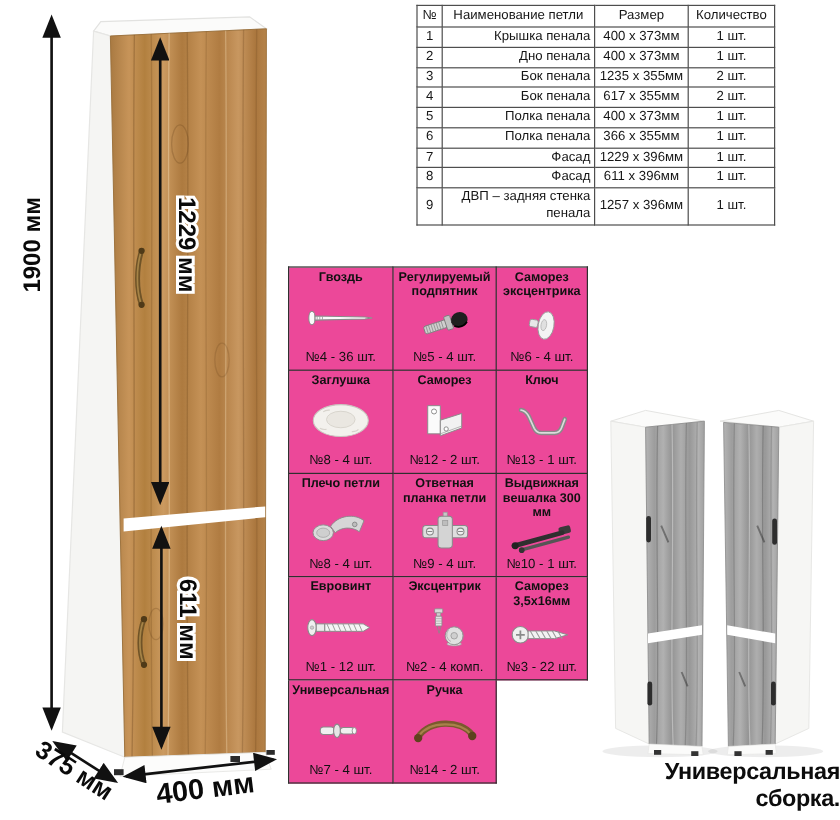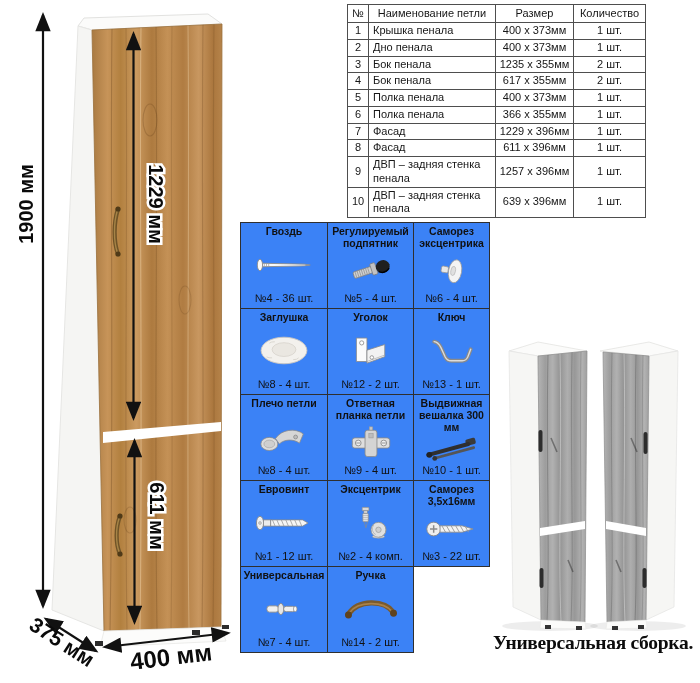--- a/index.html
+++ b/index.html
@@ -6,37 +6,37 @@
   .page{position:relative;width:700px;height:683px;background:#ffffff;overflow:hidden;
         font-family:"Liberation Sans", sans-serif;color:#111;}
   svg{display:block}
 
   
   .parts-table{position:absolute;left:347px;top:4px;width:298px;border-collapse:collapse;
                table-layout:fixed;font-size:11px;color:#161616;background:#fff;}
   .parts-table th,.parts-table td{border:1px solid #4e4e4e;padding:1px 3px;line-height:1.25;
                text-align:center;font-weight:400;overflow:hidden;}
   .parts-table th{height:15px;}
-  .parts-table td.name{text-align:left;padding-left:4px;}
+  .parts-table td.name{text-align:right;padding-left:4px;}
 
   
   .hw-table{position:absolute;left:240px;top:222px;border-collapse:collapse;table-layout:fixed;}
-  .hw-table td{border:1.6px solid #2f2f2f;padding:0;vertical-align:top;background:#3b82f6;}
+  .hw-table td{border:1.6px solid #2f2f2f;padding:0;vertical-align:top;background:#ec4899;}
   .hw-table td.empty{border:none;background:transparent;}
   .hw-table tr{height:85px;}
   .hw-cell{box-sizing:border-box;height:85px;display:flex;flex-direction:column;
            justify-content:space-between;align-items:center;padding:3px 2px 4px;}
   .hw-name{font-weight:700;font-size:10.5px;line-height:1.12;text-align:center;max-width:82px;}
   .hw-icon{flex:1;display:flex;align-items:center;justify-content:center;min-height:0;}
   .hw-icon svg{max-height:34px;}
   .hw-count{font-weight:400;font-size:11px;white-space:nowrap;}
 
   
-  .variants-caption{position:absolute;left:486px;top:632px;width:214px;text-align:center;
-                    font-weight:700;font-size:19.5px;color:#0c0c0c;letter-spacing:-.3px;font-family:Liberation Serif, serif;}
+  .variants-caption{position:absolute;left:486px;top:632px;width:214px;text-align:right;
+                    font-weight:700;font-size:19.5px;color:#0c0c0c;letter-spacing:-.3px;}
 
   .dim-label{font-weight:700;font-size:20px;fill:#0a0a0a;}
 </style>
 </head>
 <body>
 
 <div class="page">
 
   <svg width="340" height="683" viewBox="0 0 340 683" style="position:absolute;left:0;top:0;">
     <defs>
@@ -176,26 +176,20 @@
           <td class="name">Фасад</td>
           <td>611 х 396мм</td>
           <td>1 шт.</td>
         </tr>
         <tr>
           <td>9</td>
           <td class="name">ДВП – задняя стенка пенала</td>
           <td>1257 х 396мм</td>
           <td>1 шт.</td>
         </tr>
-        <tr>
-          <td>10</td>
-          <td class="name">ДВП – задняя стенка пенала</td>
-          <td>639 х 396мм</td>
-          <td>1 шт.</td>
-        </tr>
       </tbody>
   </table>
 
   <table class="hw-table">
     <colgroup>
         <col style="width:87px">
         <col style="width:86px">
         <col style="width:76px">
       </colgroup>
     <tbody>
@@ -255,21 +249,21 @@
     <ellipse cx="28" cy="18" rx="25" ry="14.5" fill="#f3f1ed" stroke="#c9c5bf"></ellipse>
     <ellipse cx="28" cy="17" rx="13" ry="7.5" fill="#eae7e1" stroke="#d5d1ca" stroke-width=".8"></ellipse>
     <path d="M9 25 a6 3 0 0 0 6 1 M38 28 a6 3 0 0 0 6 -2 M12 10 a6 3 0 0 1 6 -1.5" stroke="#d8d4cd" fill="none"></path>
   </svg>
               </div>
               <div class="hw-count">№8 - 4 шт.</div>
             </div>
           </td>
           <td>
             <div class="hw-cell">
-              <div class="hw-name">Уголок</div>
+              <div class="hw-name">Саморез</div>
               <div class="hw-icon">
                 <svg viewBox="0 0 50 42" width="48" height="40">
     <path d="M7 5 h13 v29 h-13 z" fill="#fbfbfb" stroke="#8a8a8a"></path>
     <circle cx="13.5" cy="11" r="2.6" fill="#fff" stroke="#8a8a8a"></circle>
     <path d="M20 20 l22 -7 v15 l-22 8 z" fill="#f2f2f2" stroke="#8a8a8a"></path>
     <path d="M20 34 l22 -8" stroke="#9a9a9a" stroke-width=".7"></path>
     <circle cx="26" cy="29" r="2.2" fill="#fff" stroke="#8a8a8a"></circle>
   </svg>
               </div>
               <div class="hw-count">№12 - 2 шт.</div>

